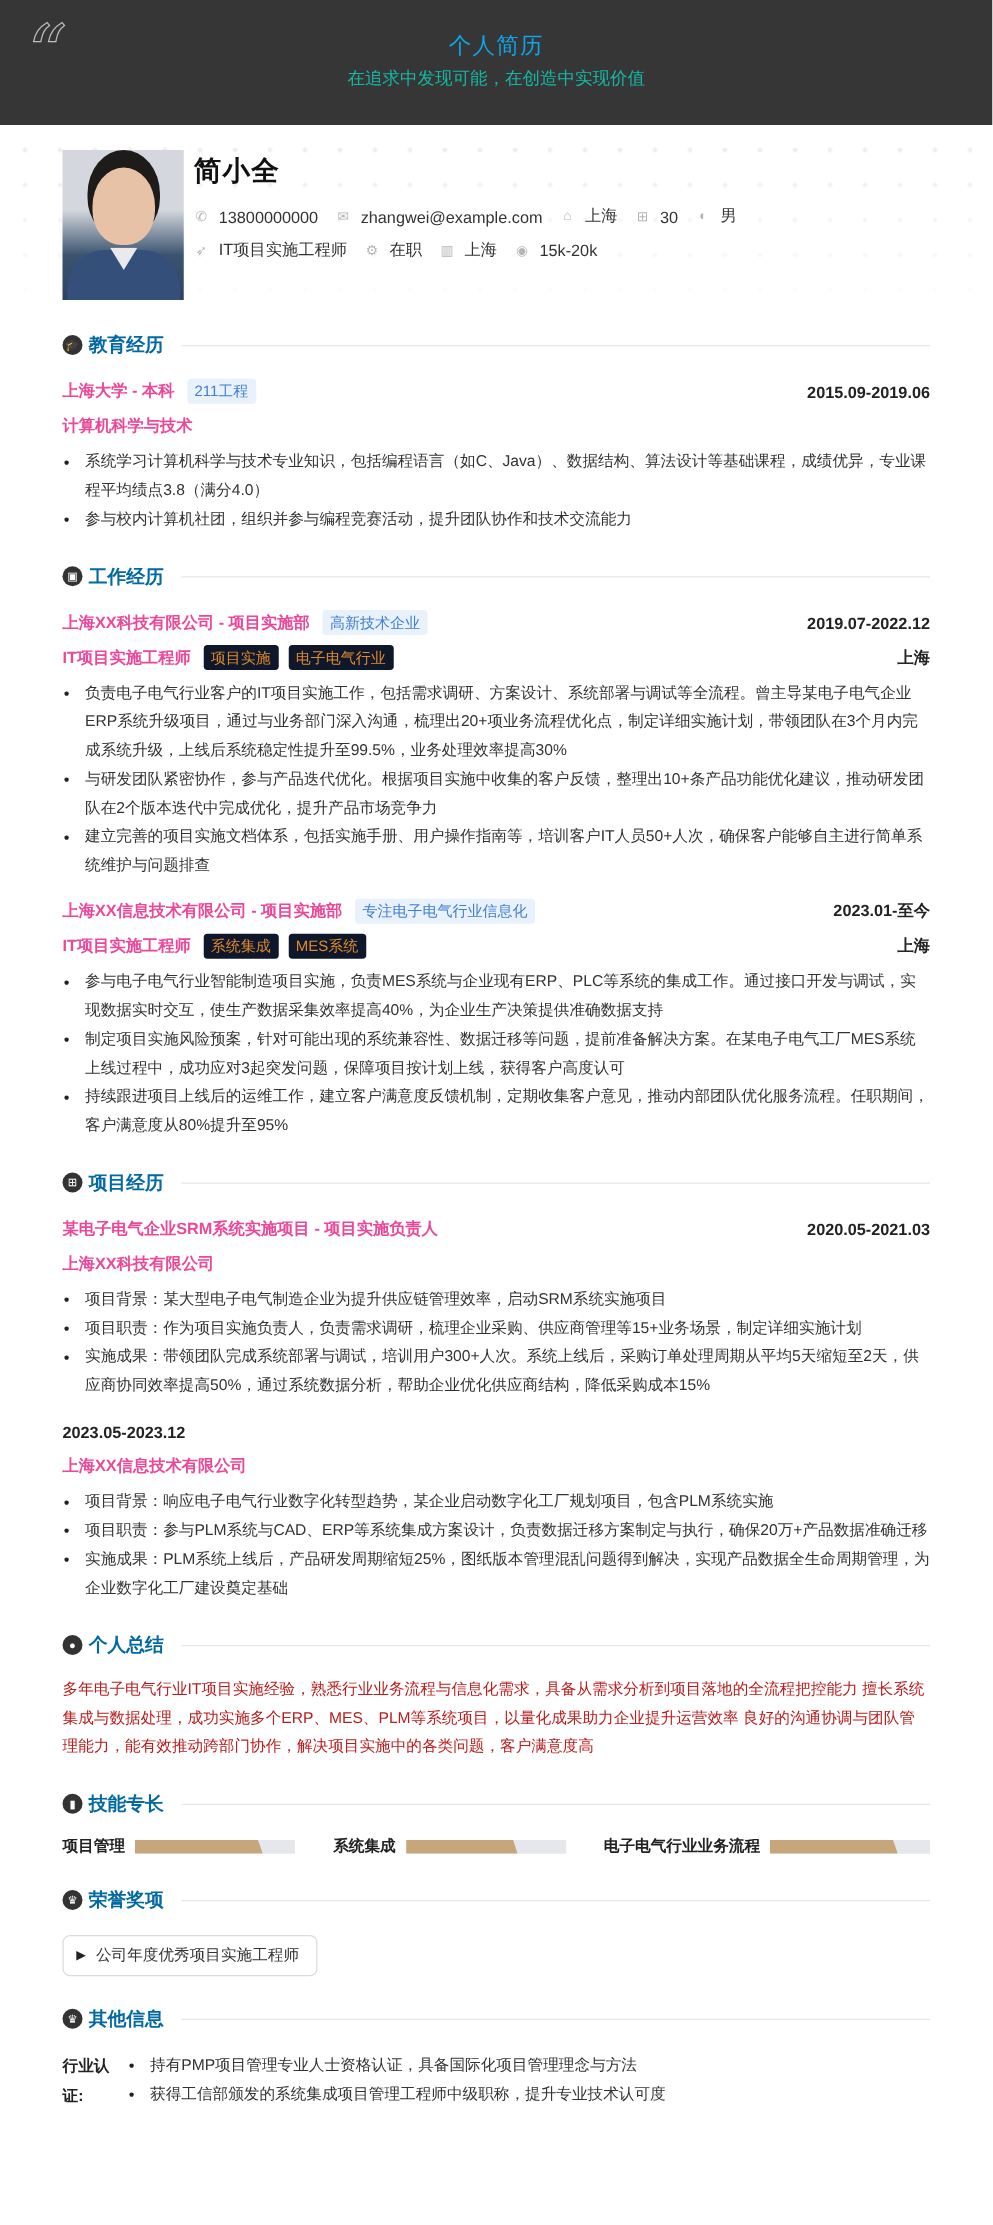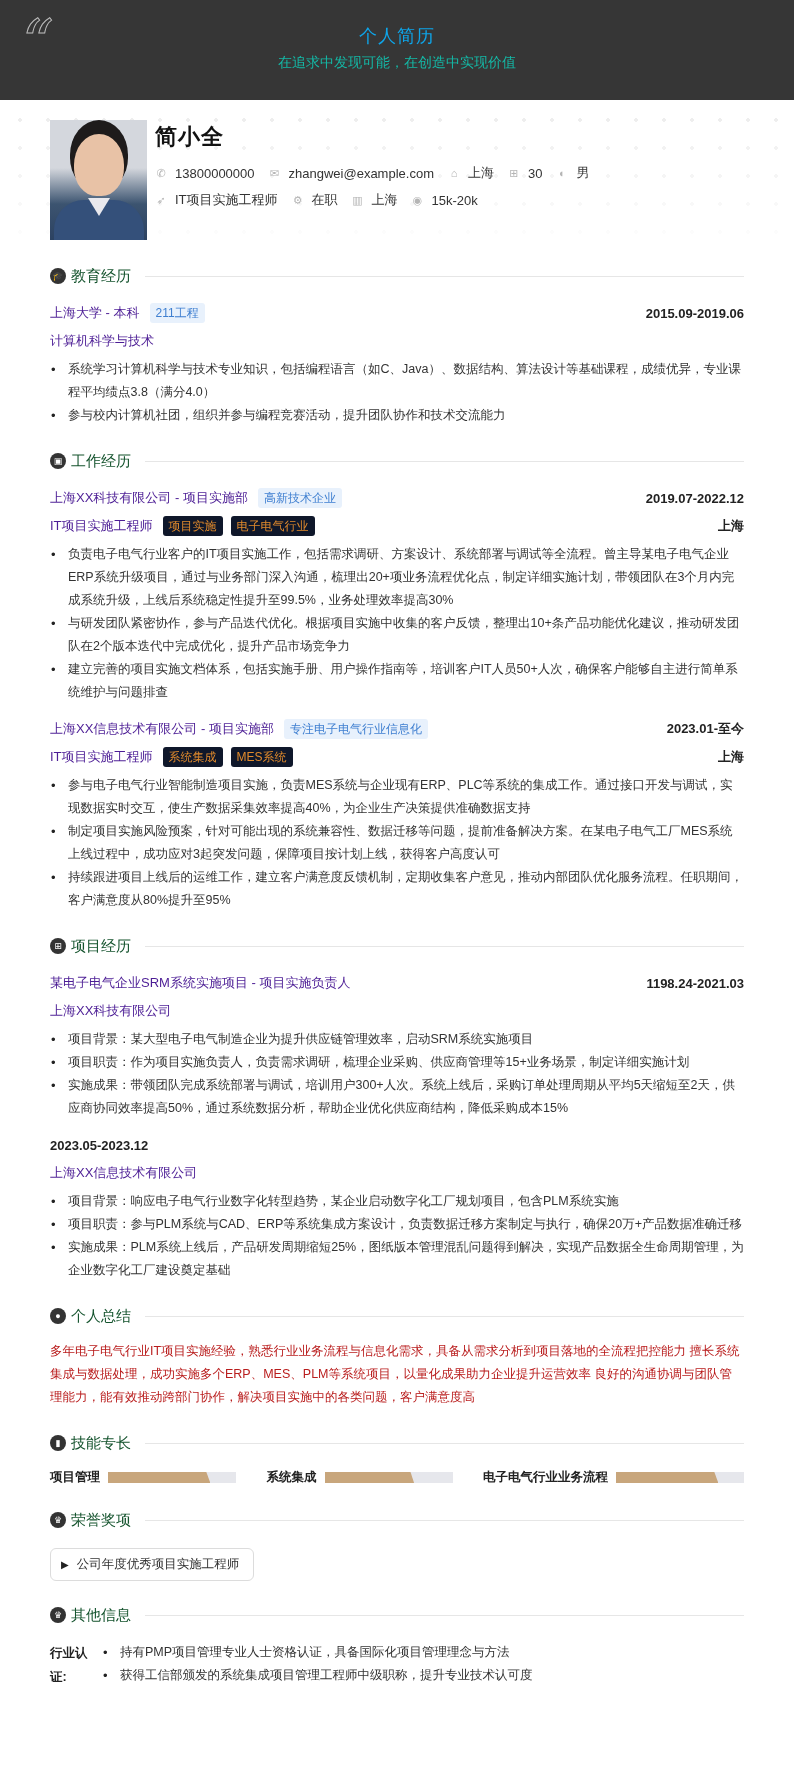--- a/index.html
+++ b/index.html
@@ -54,28 +54,28 @@
   .meta-row + .meta-row { margin-top: 9px; }
   .meta-item { display: flex; align-items: center; margin-right: 14px; }
   .meta-icon { color: #b5b5b5; font-size: 11px; margin-right: 8px; width: 12px; text-align: center; }
 
   .section { margin-top: 22px; }
   .sec-head { display: flex; align-items: center; height: 24px; }
   .sec-icon {
     width: 16px; height: 16px; border-radius: 50%; background: #333;
     color: #fff; font-size: 9px; line-height: 16px; text-align: center; flex: none;
   }
-  .sec-title { font-size: 15px; font-weight: normal; margin-left: 5px; color: #14532d; }
+  .sec-title { font-size: 15px; font-weight: bold; margin-left: 5px; color: #0369a1; }
   .sec-line { flex: 1; height: 1px; background: #e6e6e6; margin-left: 14px; }
 
   .entry { margin-top: 14px; }
   .row { display: flex; align-items: center; justify-content: space-between; min-height: 22px; }
   .row + .row { margin-top: 6px; }
   .row-left { display: flex; align-items: center; }
-  .strong { font-weight: normal; font-size: 13px; color: #4c1d95; }
+  .strong { font-weight: bold; font-size: 13px; color: #ec4899; }
   .date { font-weight: bold; font-size: 13px; color: #222; }
   .tag {
     display: inline-block; font-size: 12px; padding: 2px 6px; border-radius: 3px;
     margin-left: 10px; line-height: 16px;
   }
   .tag.blue { background: #e8f1fc; color: #3f7fd0; }
   .tag.orange { background: #0f172a; color: #e08a2c; }
   .tag.orange + .tag.orange { margin-left: 8px; }
 
   ul.bullets { list-style: none; margin-top: 6px; }
@@ -250,21 +250,21 @@
 
     <section class="section">
       <div class="sec-head">
         <span class="sec-icon">⊞</span>
         <span class="sec-title">项目经历</span>
         <span class="sec-line"></span>
       </div>
       <div class="entry">
         <div class="row">
           <span class="strong">某电子电气企业SRM系统实施项目 - 项目实施负责人</span>
-          <span class="date">1198.24-2021.03</span>
+          <span class="date">2020.05-2021.03</span>
         </div>
         <div class="row">
           <span class="strong">上海XX科技有限公司</span>
         </div>
         <ul class="bullets">
           <li>项目背景：某大型电子电气制造企业为提升供应链管理效率，启动SRM系统实施项目</li>
           <li>项目职责：作为项目实施负责人，负责需求调研，梳理企业采购、供应商管理等15+业务场景，制定详细实施计划</li>
           <li>实施成果：带领团队完成系统部署与调试，培训用户300+人次。系统上线后，采购订单处理周期从平均5天缩短至2天，供应商协同效率提高50%，通过系统数据分析，帮助企业优化供应商结构，降低采购成本15%</li>
         </ul>
       </div>

